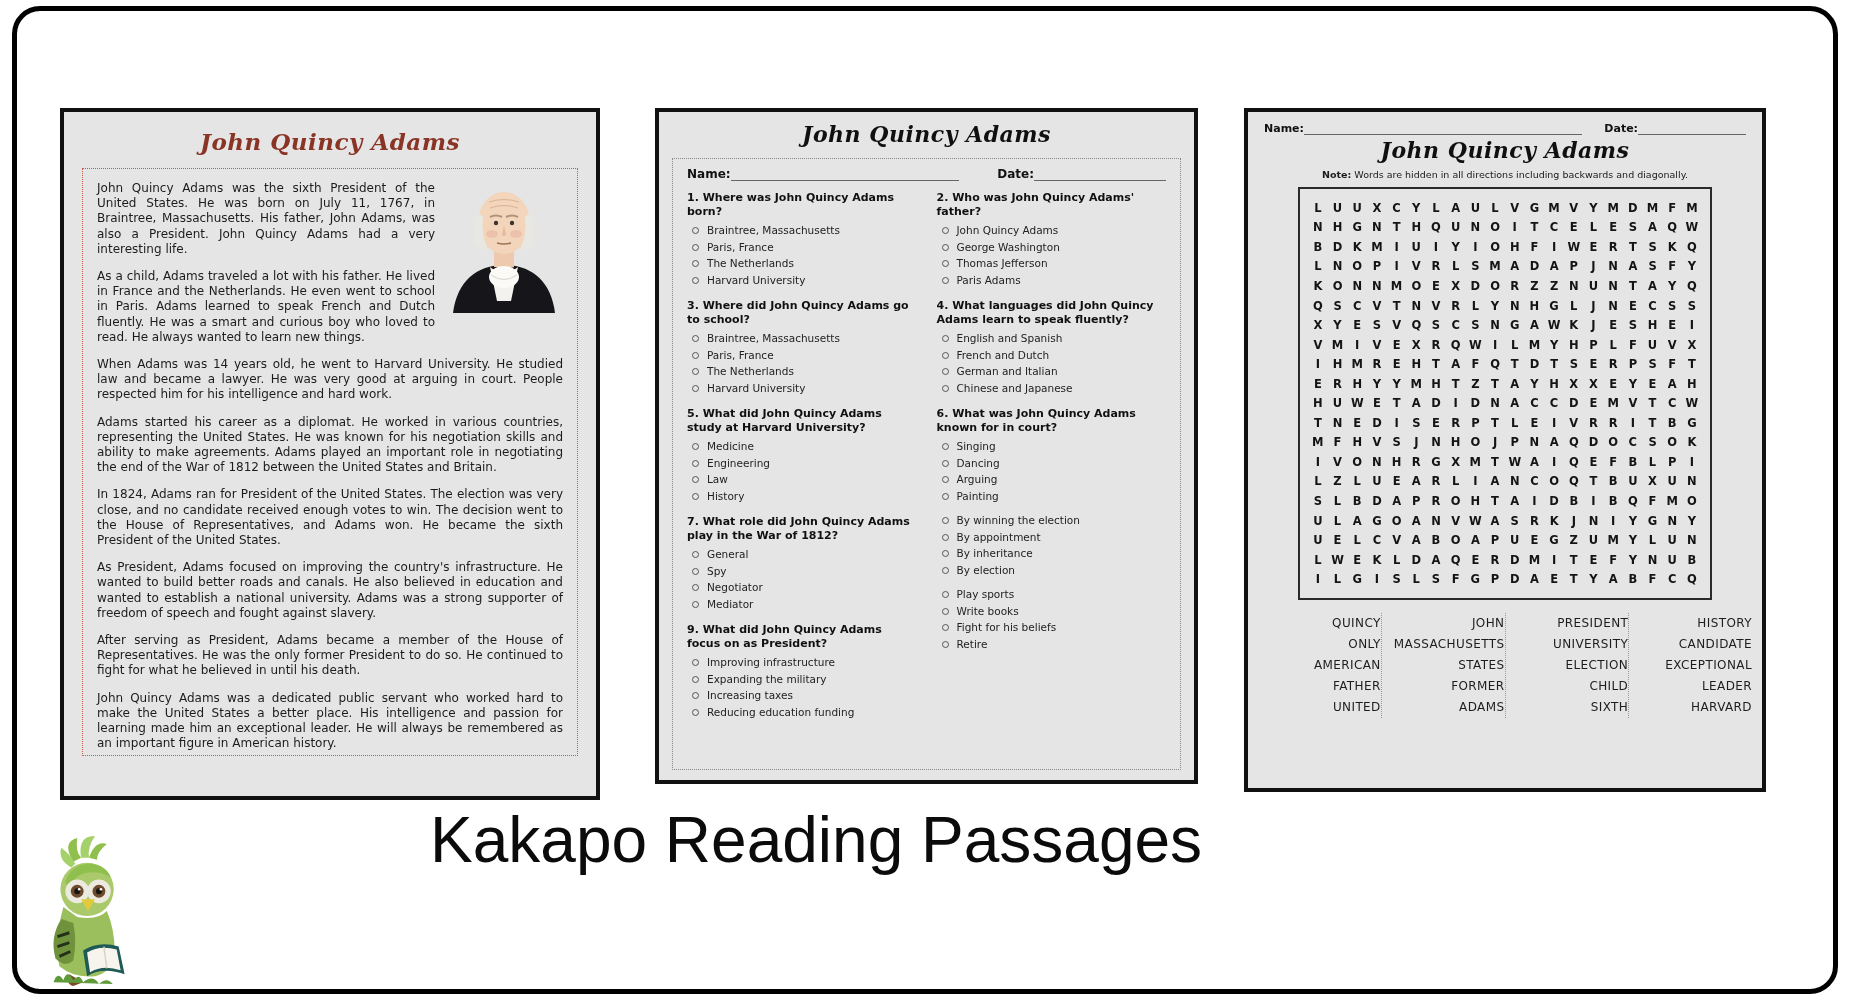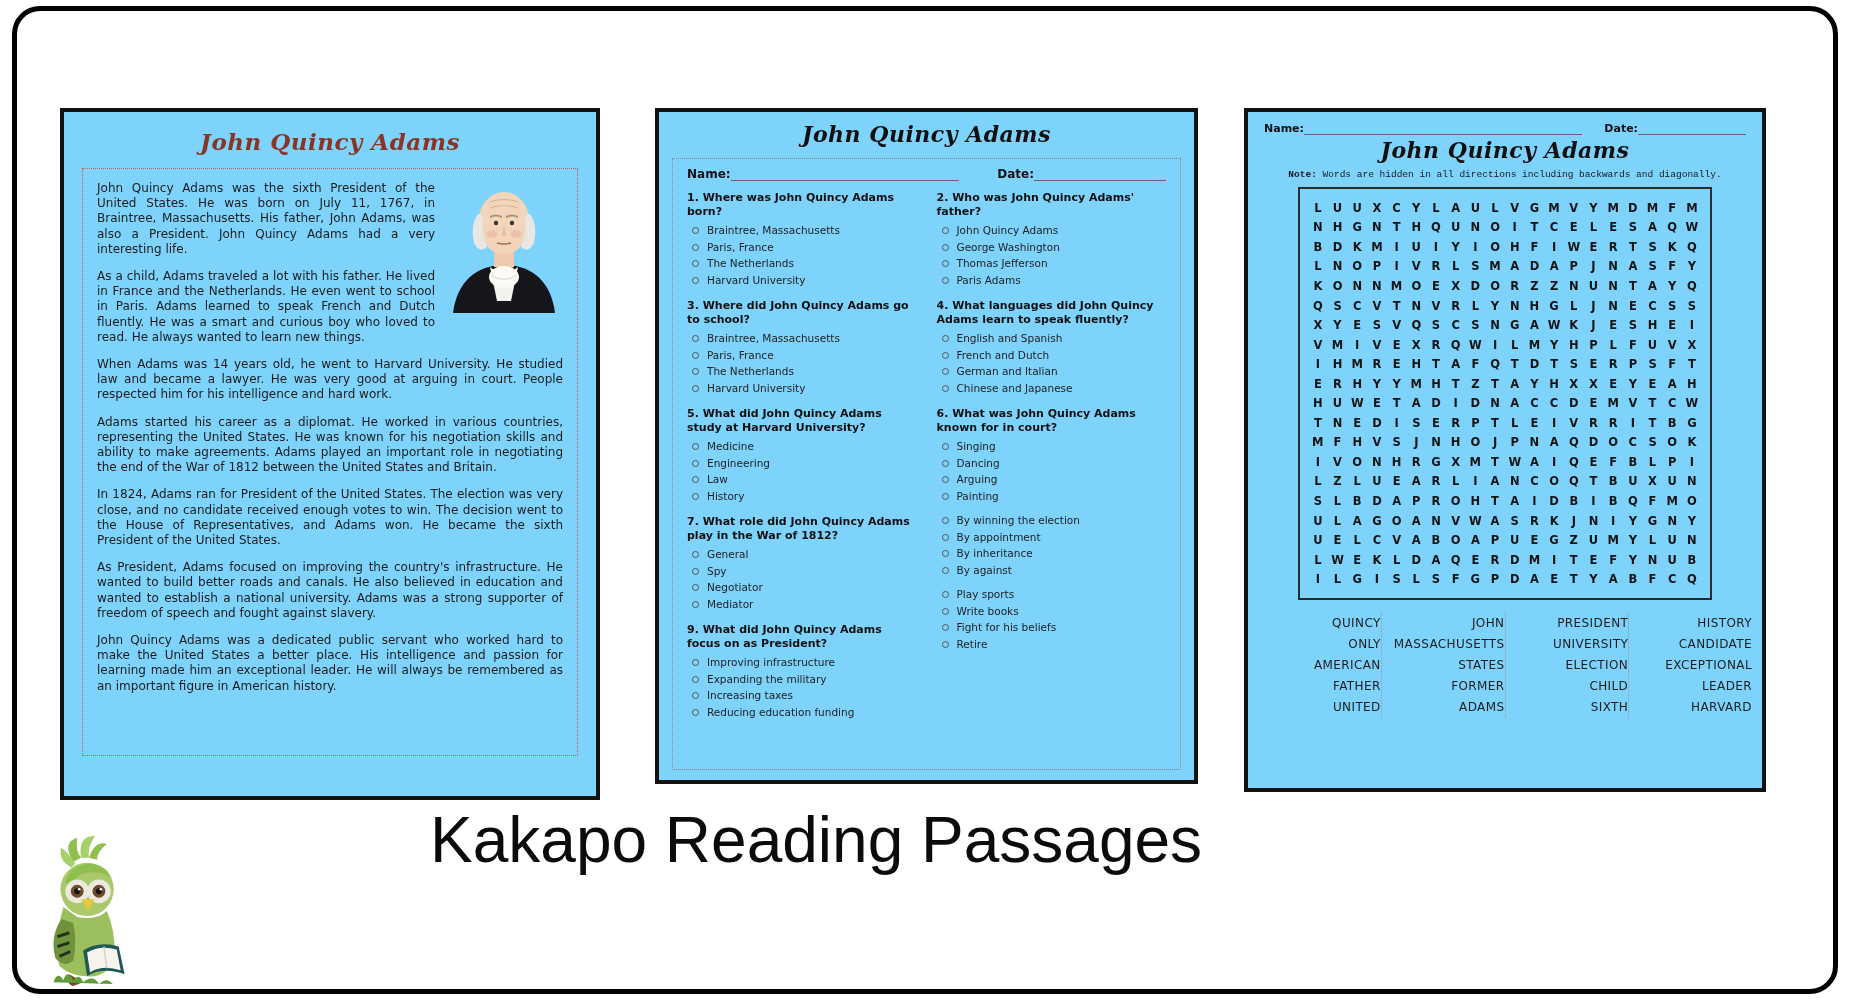--- a/index.html
+++ b/index.html
@@ -1,19 +1,19 @@
 <!DOCTYPE html>
 <html><head>
 <meta charset="utf-8">
 <style>
   html,body{margin:0;padding:0;background:#fff;}
   body{width:1850px;height:1000px;position:relative;font-family:"DejaVu Sans",sans-serif;overflow:hidden;}
   .frame{position:absolute;left:12px;top:6px;right:12px;bottom:6px;border:5px solid #000;border-radius:28px;pointer-events:none;}
 
-  .page{position:absolute;background:#7dd3fc;border:4px solid #111;box-sizing:border-box;}
+  .page{position:absolute;background:#e5e5e5;border:4px solid #111;box-sizing:border-box;}
   .page1{left:60px;top:108px;width:540px;height:692px;}
   .page2{left:655px;top:108px;width:543px;height:676px;}
   .page3{left:1244px;top:108px;width:522px;height:684px;}
 
   .ptitle{font-family:"DejaVu Serif",serif;font-style:italic;font-weight:bold;text-align:center;letter-spacing:.5px;margin:0;}
   .t1{font-size:23px;color:#8a3425;padding-top:16px;}
   .t2{font-size:22px;color:#101010;padding-top:9px;}
   .t3{font-size:22px;color:#101010;padding-top:2px;}
 
   
@@ -29,21 +29,21 @@
   .grow{flex:1;}
   .qcols{display:flex;gap:20px;}
   .qcol{flex:1;min-width:0;}
   .q{margin-bottom:13px;}
   .qh{font-weight:bold;font-size:11px;line-height:13.5px;color:#101010;margin-bottom:7px;}
   .opt{display:flex;align-items:center;margin:0 0 5px 5px;font-size:10.5px;line-height:11.5px;color:#222;}
   .bullet{width:5px;height:5px;border:1px solid #555;border-radius:50%;margin-right:8px;flex:0 0 auto;}
 
   
   .nd3{display:flex;align-items:flex-end;font-weight:bold;font-size:11px;color:#111;padding:10px 16px 0;}
-  .note{text-align:center;font-size:9.5px;color:#1a1a1a;margin:6px 0 7px;font-family:Liberation Mono, monospace;}
+  .note{text-align:center;font-size:9.5px;color:#1a1a1a;margin:6px 0 7px;}
   .gridbox{width:394px;margin:0 auto;border:2px solid #2a2a2a;padding:9px 8px;}
   .wsgrid{display:grid;grid-template-columns:repeat(20,19.7px);grid-auto-rows:19.55px;}
   .cell{display:flex;align-items:center;justify-content:center;font-weight:bold;font-size:11.5px;color:#141414;}
   .words{display:flex;margin:13px 10px 0;}
   .wcol{flex:1;text-align:right;font-size:12px;line-height:21px;letter-spacing:.4px;color:#1d1d1d;}
   .wcol + .wcol{border-left:1px dotted #999;}
 
   
   .brand{position:absolute;left:430px;top:808px;font-family:"Liberation Sans",sans-serif;font-size:64px;line-height:1;color:#0b0b0b;}
   .logo{position:absolute;left:42px;top:834px;width:102px;height:158px;}
@@ -78,20 +78,21 @@
         <path d="M46 94 Q59 103 72 94" stroke="#d8d4cc" fill="none"></path>
       </svg>
     </div>
     <div id="passage-body">
         <p class="para">John Quincy Adams was the sixth President of the United States. He was born on July 11, 1767, in Braintree, Massachusetts. His father, John Adams, was also a President. John Quincy Adams had a very interesting life.</p>
         <p class="para">As a child, Adams traveled a lot with his father. He lived in France and the Netherlands. He even went to school in Paris. Adams learned to speak French and Dutch fluently. He was a smart and curious boy who loved to read. He always wanted to learn new things.</p>
         <p class="para">When Adams was 14 years old, he went to Harvard University. He studied law and became a lawyer. He was very good at arguing in court. People respected him for his intelligence and hard work.</p>
         <p class="para">Adams started his career as a diplomat. He worked in various countries, representing the United States. He was known for his negotiation skills and ability to make agreements. Adams played an important role in negotiating the end of the War of 1812 between the United States and Britain.</p>
         <p class="para">In 1824, Adams ran for President of the United States. The election was very close, and no candidate received enough votes to win. The decision went to the House of Representatives, and Adams won. He became the sixth President of the United States.</p>
         <p class="para">As President, Adams focused on improving the country's infrastructure. He wanted to build better roads and canals. He also believed in education and wanted to establish a national university. Adams was a strong supporter of freedom of speech and fought against slavery.</p>
+        <p class="para">After serving as President, Adams became a member of the House of Representatives. He was the only former President to do so. He continued to fight for what he believed in until his death.</p>
         <p class="para">John Quincy Adams was a dedicated public servant who worked hard to make the United States a better place. His intelligence and passion for learning made him an exceptional leader. He will always be remembered as an important figure in American history.</p>
       </div>
   </div>
 </section>
 
 <section class="page page2">
   <h1 class="ptitle t2">John Quincy Adams</h1>
   <div class="qbox">
     <div class="namedate">
       <span class="ndgroup">
@@ -268,21 +269,21 @@
             <div class="opt">
               <span class="bullet"></span>
               <span>By appointment</span>
             </div>
             <div class="opt">
               <span class="bullet"></span>
               <span>By inheritance</span>
             </div>
             <div class="opt">
               <span class="bullet"></span>
-              <span>By against</span>
+              <span>By election</span>
             </div>
           </div>
           <div class="q">
             <div class="opt">
               <span class="bullet"></span>
               <span>Play sports</span>
             </div>
             <div class="opt">
               <span class="bullet"></span>
               <span>Write books</span>

